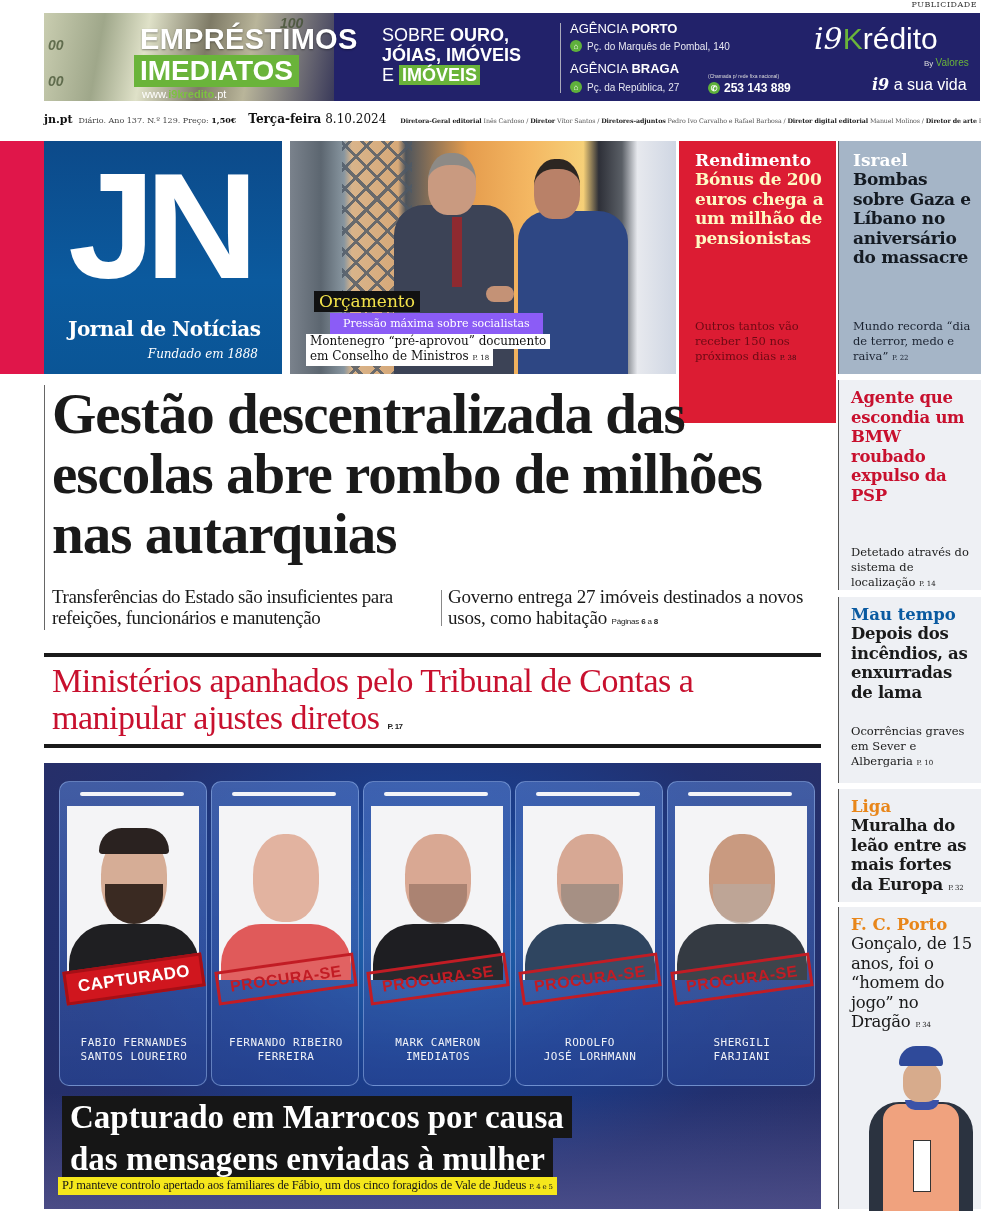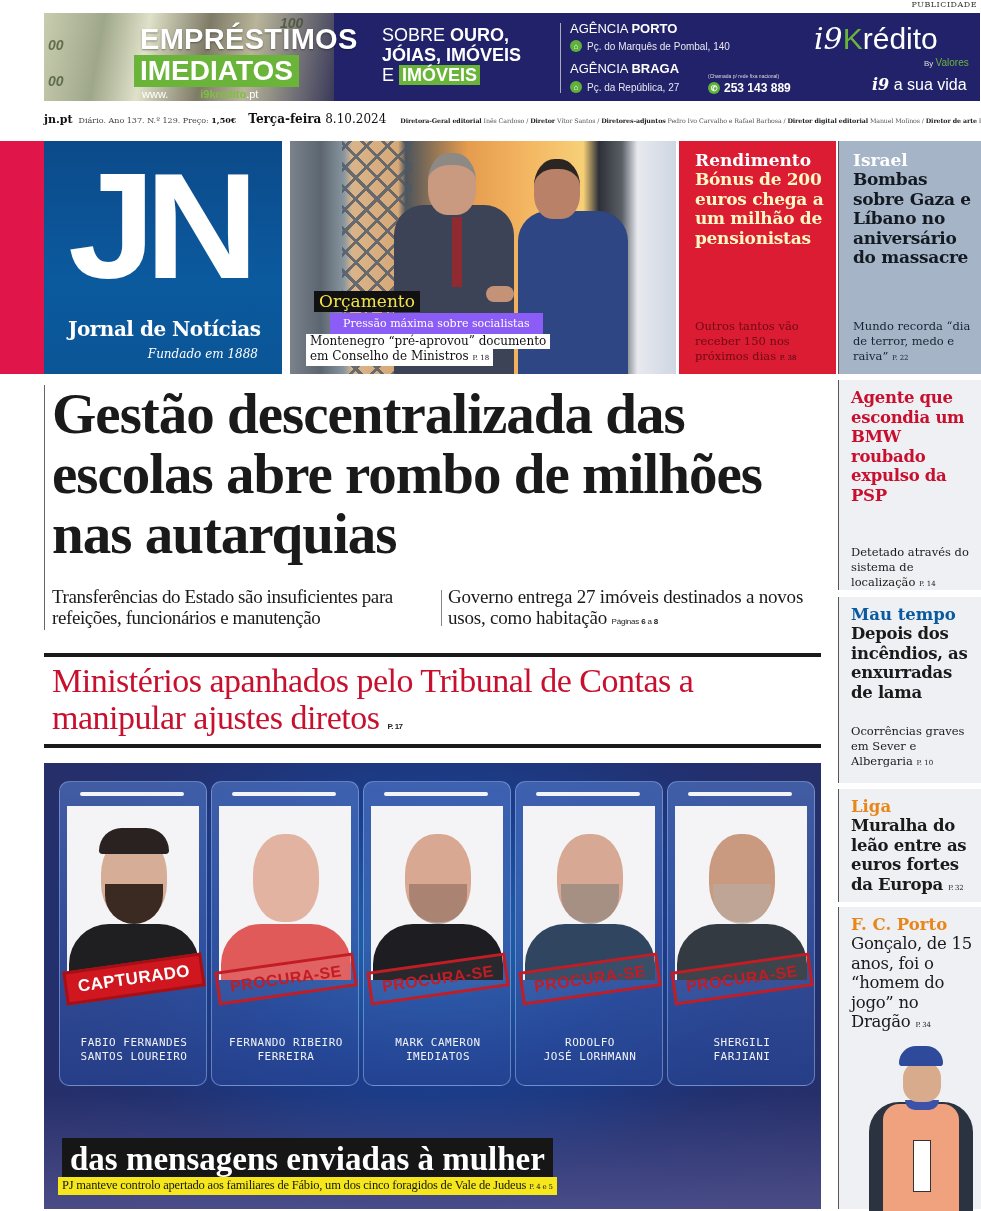--- a/index.html
+++ b/index.html
@@ -9,21 +9,21 @@
 
   
   .pub-label { right: 4px; top: 0; font-size: 8px; letter-spacing: .5px; color: #333; font-family: "DejaVu Serif", serif; }
   .ad { left: 44px; top: 13px; width: 936px; height: 88px; background: #22226a; overflow: hidden; font-family: "Liberation Sans", sans-serif; color: #fff; }
   .ad-money { position: absolute; left: 0; top: 0; width: 290px; height: 88px;
     background: linear-gradient(100deg, #c9cdb0 0%, #9fa78a 20%, #dfe1c8 35%, #7e7a66 55%, #b9b59a 70%, #3a3a5a 100%); }
   .ad-money .note { position: absolute; font-size: 14px; font-weight: bold; color: #3b4a2a; opacity: .7; font-style: italic; }
   .ad-big1 { position: absolute; left: 96px; top: 10px; font-size: 29px; font-weight: bold; letter-spacing: .3px; color: #fff; text-shadow: 0 1px 2px rgba(0,0,0,.4); }
   .ad-big2 { position: absolute; left: 90px; top: 42px; font-size: 28px; font-weight: bold; background: #6ab43a; padding: 0 6px; line-height: 32px; color: #fff; }
   .ad-url { position: absolute; left: 98px; top: 75px; font-size: 11px; color: #fff; }
-  .ad-url b { color: #7cc241; font-weight: bold; margin-left: 32px; }
+  .ad-url b { color: #7cc241; font-weight: bold; }
   .ad-sobre { position: absolute; left: 338px; top: 12px; font-size: 18px; line-height: 20px; }
   .ad-sobre b { font-weight: bold; }
   .ad-sobre .hl { background: #6ab43a; padding: 0 3px; font-weight: bold; }
   .ad-divider { position: absolute; left: 516px; top: 10px; width: 1px; height: 70px; background: #aab; }
   .ag { position: absolute; left: 526px; font-size: 13px; }
   .ag b { font-weight: bold; }
   .ag-addr { position: absolute; left: 526px; font-size: 10px; color: #e6e6f0; display: flex; align-items: center; gap: 5px; }
   .green-dot { width: 12px; height: 12px; border-radius: 50%; background: #5fb13b; display: inline-flex; align-items: center; justify-content: center; font-size: 8px; color: #fff; }
   .ad-phone-note { position: absolute; left: 664px; top: 60px; font-size: 5px; color: #ddd; }
   .ad-phone { position: absolute; left: 664px; top: 68px; font-size: 12px; font-weight: bold; display: flex; align-items: center; gap: 4px; }
@@ -65,21 +65,21 @@
   .pm-man2 .head { position: absolute; left: 16px; top: 0; width: 46px; height: 60px; background: #b98168; border-radius: 45% 45% 40% 40%; border-top: 10px solid #2c2622; }
   .pm-man2 .body { position: absolute; left: 0; top: 52px; width: 110px; height: 170px; background: #2e4784; border-radius: 30px 30px 0 0; }
   .pm-hands { position: absolute; left: 196px; top: 145px; width: 28px; height: 16px; background: #c49276; border-radius: 8px; }
 
   .orc-tag { left: 314px; top: 291px; background: #111; color: #f2e24a; font-size: 17px; padding: 0 5px; line-height: 21px; }
   .orc-title { left: 330px; top: 313px; background: #8b5cf6; color: #fff; font-size: 11px; padding: 0 13px; line-height: 21px; }
   .orc-lead { left: 306px; top: 334px; background: #fff; color: #111; font-size: 12px; line-height: 15px; padding: 0 4px; }
   .orc-lead2 { left: 306px; top: 349px; background: #fff; color: #111; font-size: 12px; line-height: 15px; padding: 0 4px; }
   .pg { font-size: 7px; font-weight: normal; font-family: "DejaVu Serif", serif; }
 
-  .rend-box { left: 679px; top: 141px; width: 157px; height: 233px; background: #dc1c33; padding: 10px 6px 0 16px; }
+  .rend-box { left: 679px; top: 141px; width: 157px; height: 282px; background: #dc1c33; padding: 10px 6px 0 16px; }
   .rend-kicker { font-size: 17px; font-weight: bold; color: #fff; line-height: 19px; }
   .rend-title { font-size: 17px; font-weight: bold; color: #fef9c3; line-height: 19.5px; letter-spacing: -.3px; }
   .rend-lead { position: absolute; left: 16px; top: 178px; font-size: 11.5px; color: #6e0a14; line-height: 15px; width: 140px; }
   .rend-lead .pg { color: #3a0a10; }
 
   .isr-box { left: 838px; top: 141px; width: 143px; height: 233px; background: #a5b5c7; padding: 10px 4px 0 14px; border-left: 1px solid #555; }
   .isr-kicker { font-size: 17px; font-weight: bold; color: #fff; line-height: 19px; }
   .isr-title { font-size: 17px; font-weight: bold; color: #141a22; line-height: 19.5px; letter-spacing: -.3px; }
   .isr-lead { position: absolute; left: 14px; top: 178px; font-size: 11.5px; color: #1a2230; line-height: 15px; width: 128px; }
 
@@ -297,39 +297,39 @@
       <div class="beard" style="background:#b9aaa0;opacity:.7;"></div>
     </div>
     <div class="stamp">PROCURA-SE</div>
     <div class="name">
         <div>SHERGILI</div>
         <div>FARJIANI</div>
       </div>
   </div>
 </div>
 <div class="abs cap-head">
-  <br>
+  <span class="l1">Capturado em Marrocos por causa</span><br>
   <span class="l2">das mensagens enviadas à mulher</span>
 </div>
 <div class="abs cap-lead"><span>PJ manteve controlo apertado aos familiares de Fábio, um dos cinco foragidos de Vale de Judeus </span><span class="pg">P. 4 e 5</span></div>
 
 <div class="abs side" style="top:380px;height:210px;">
   <div class="side-agent-title">Agente que escondia um BMW roubado expulso da PSP</div>
   <div class="side-lead" style="margin-top:40px;"><span>Detetado através do sistema de localização </span><span class="pg">P. 14</span></div>
 </div>
 <div class="abs side-sep" style="top:590px;"></div>
 <div class="abs side" style="top:597px;height:186px;">
   <div class="side-kicker-blue">Mau tempo</div>
   <div class="side-title">Depois dos incêndios, as enxurradas de lama</div>
   <div class="side-lead" style="margin-top:22px;"><span>Ocorrências graves em Sever e Albergaria </span><span class="pg">P. 10</span></div>
 </div>
 <div class="abs side-sep" style="top:783px;"></div>
 <div class="abs side" style="top:789px;height:113px;">
   <div class="side-kicker-orange">Liga</div>
-  <div class="side-title"><span>Muralha do leão entre as euros fortes da Europa </span><span class="pg">P. 32</span></div>
+  <div class="side-title"><span>Muralha do leão entre as mais fortes da Europa </span><span class="pg">P. 32</span></div>
 </div>
 <div class="abs side-sep" style="top:902px;"></div>
 <div class="abs side" style="top:907px;height:302px;">
   <div class="side-kicker-orange">F. C. Porto</div>
   <div class="side-title-regular"><span>Gonçalo, de 15 anos, foi o “homem do jogo” no Dragão </span><span class="pg">P. 34</span></div>
   <div style="position:relative;height:170px;">
     <div class="boy">
       <div class="shirt"></div>
       <div class="vest"></div>
       <div class="collar"></div>

